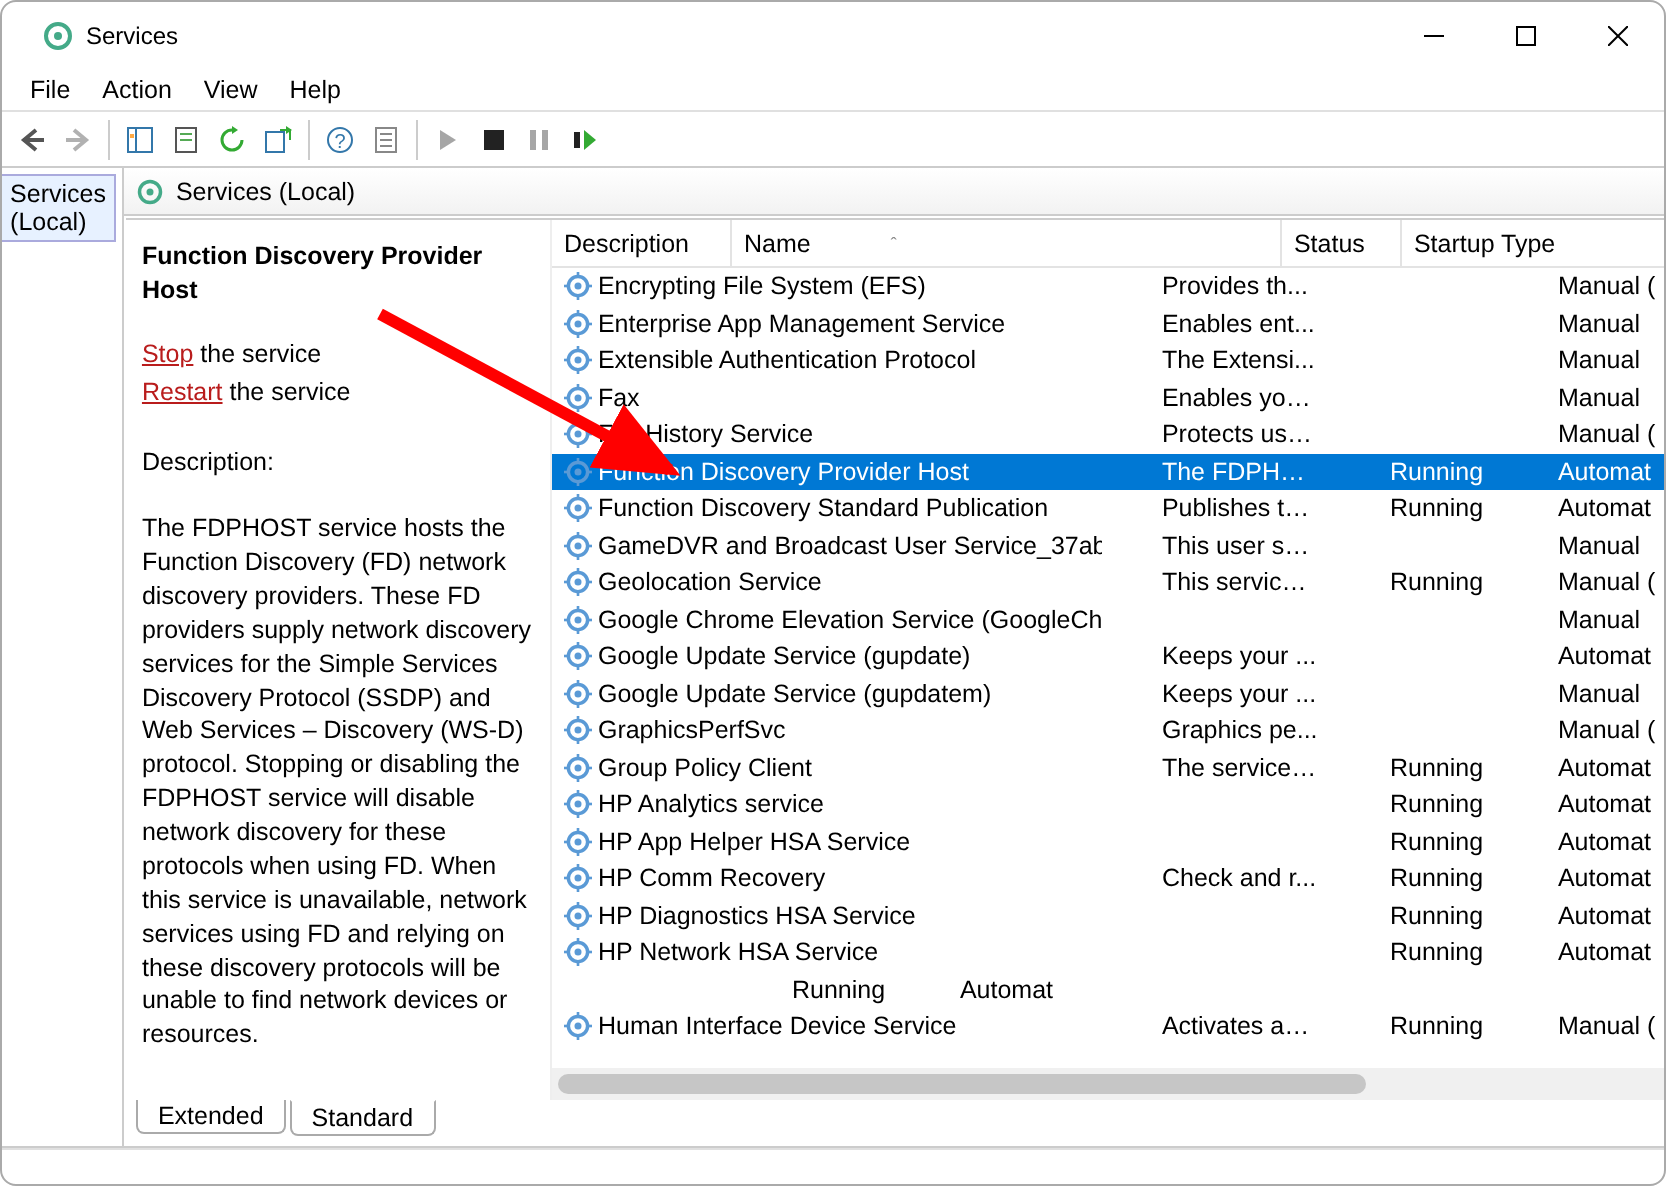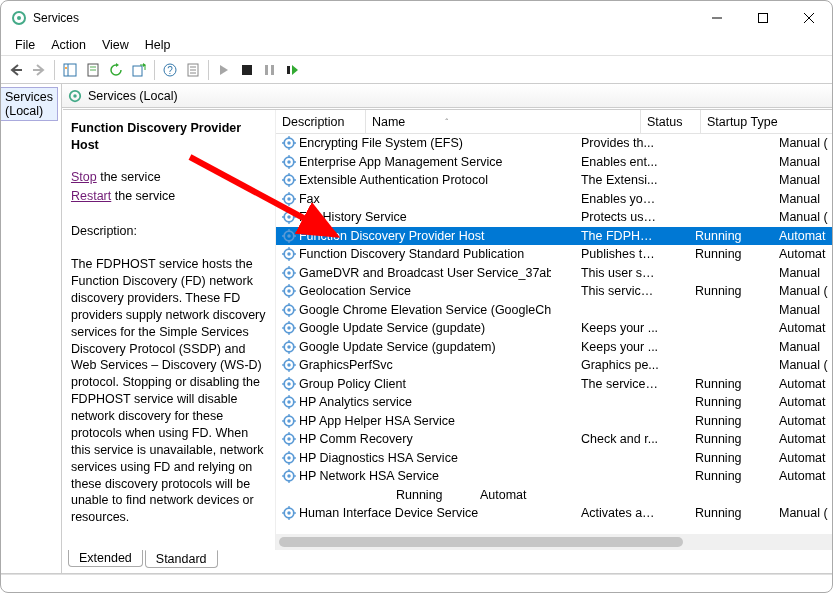--- a/index.html
+++ b/index.html
@@ -1,19 +1,19 @@
 <!DOCTYPE html>
 <html><head>
 <meta charset="utf-8">
 <style>
 * { margin:0; padding:0; box-sizing:border-box; font-family:"Segoe UI",Tahoma,sans-serif; }
 body { width:833px; height:593px; background:#fff; border:1px solid #aaa; border-radius:8px; overflow:hidden; position:relative; display:flex; flex-direction:column; }
 
 
-.titlebar { height:33px; display:flex; align-items:center; padding-left:10px; }
+.titlebar { height:33px; display:flex; align-items:center; padding-left:20px; }
 .titlebar .icon { width:16px; height:16px; margin-right:6px; }
 .titlebar .title { font-size:12px; }
 .win-btns { margin-left:auto; display:flex; height:100%; }
 .win-btn { width:46px; display:flex; align-items:center; justify-content:center; font-size:13px; }
 
 
 .menubar { height:22px; display:flex; align-items:center; padding-left:6px; border-bottom:1px solid #e0e0e0; font-size:12.5px; }
 .menu-item { padding:1px 8px; }
 
 
@@ -26,21 +26,21 @@
 .left-pane { width:150px; border-right:1px solid #ccc; background:#fff; padding:3px; }
 .left-item { display:flex; align-items:center; padding:2px 4px; font-size:12.5px; border:1px solid #aad; background:#e7f1ff; gap:4px; }
 
 .right-pane { flex:1; display:flex; flex-direction:column; position:relative; }
 .right-header { height:24px; display:flex; align-items:center; padding-left:6px; font-size:12.5px; border-bottom:1px solid #ccc; background:linear-gradient(#fff,#f2f2f2); gap:6px; }
 .right-body { flex:1; display:flex; overflow:hidden; border-top:1px solid #ccc; margin:1px; }
 
 
 .desc-panel { width:212px; padding:10px 8px 8px 8px; font-size:12.5px; line-height:1.35; }
 .desc-panel .svc-name { font-weight:bold; margin-bottom:14px; }
-.desc-panel a { color:#701a75; text-decoration:underline; }
+.desc-panel a { color:#b91c1c; text-decoration:underline; }
 .desc-panel .actions { margin-bottom:18px; line-height:1.5; }
 .desc-panel .desc-label { margin-bottom:0; }
 .desc-panel .desc-text { margin-top:16px; }
 
 
 .listview { flex:1; display:flex; flex-direction:column; border-left:1px solid #eee; overflow:hidden; }
 .list-head { display:flex; font-size:12.5px; border-bottom:1px solid #e3e3e3; height:24px; }
 .list-head .col { padding:4px 6px; border-right:1px solid #e3e3e3; display:flex; align-items:center; overflow:hidden; white-space:nowrap; }
 .col-name { width:275px; }
 .col-desc { width:90px; }

